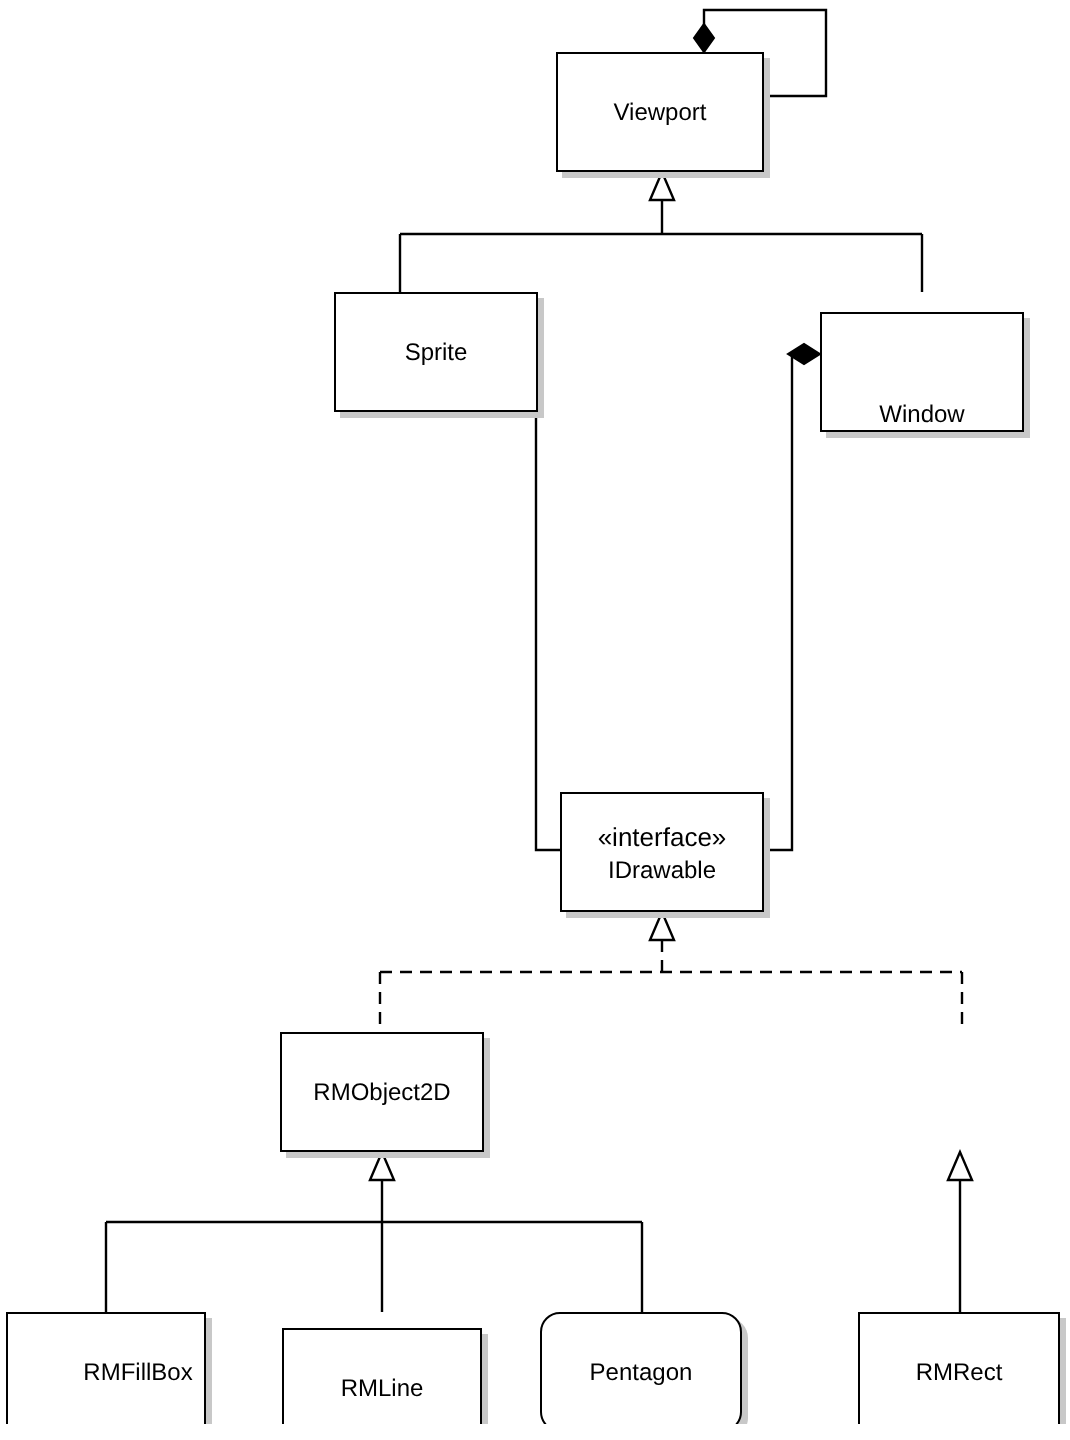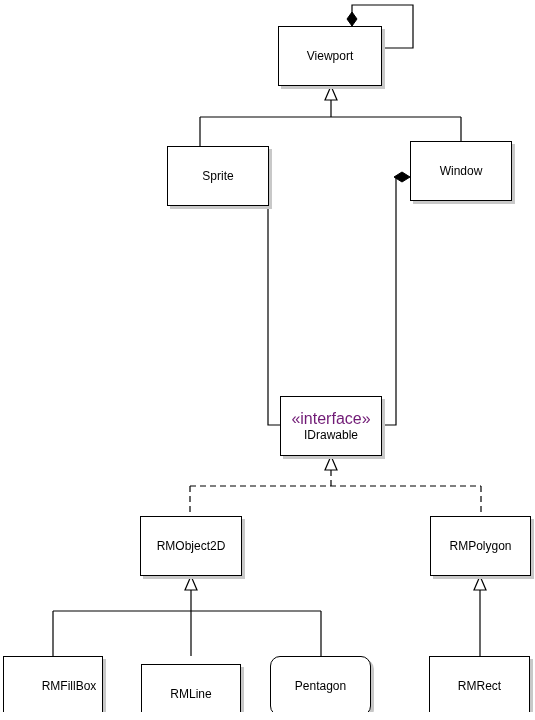--- a/index.html
+++ b/index.html
@@ -38,22 +38,22 @@
   }
   .node .label {
     font-size: 12px;
     color: #000000;
     line-height: 16px;
     text-align: center;
     white-space: nowrap;
     font-weight: normal;
   }
   .node .stereotype {
-    font-size: 16px;
-    color: #701a75;
+    font-size: 13px;
+    color: #000000;
     line-height: 17px;
     white-space: nowrap;
   }
 </style>
 </head>
 <body>
 
 <div id="canvas">
 
   <svg id="edges" viewBox="0 0 535 720" width="535" height="720" xmlns="http://www.w3.org/2000/svg">
@@ -95,36 +95,33 @@
   </svg>
 
   <div class="node" style="left:278px; top:26px; width:104px; height:60px;">
     <div class="label">Viewport</div>
   </div>
 
   <div class="node" style="left:150px; top:146px; width:102px; height:60px;margin-left:17px;">
     <div class="label">Sprite</div>
   </div>
 
-  <div class="node" style="left:410px; top:141px; width:102px; height:60px;">
+  <div class="node" style="left:410px; top:156px; width:102px; height:60px;justify-content:flex-end;">
     <div class="label">Window</div>
   </div>
 
   <div class="node" style="left:280px; top:396px; width:102px; height:60px;">
     <div class="stereotype">«interface»</div>
     <div class="label">IDrawable</div>
   </div>
 
   <div class="node" style="left:140px; top:516px; width:102px; height:60px;">
     <div class="label">RMObject2D</div>
   </div>
 
-  <div class="node" style="left:430px; top:516px; width:101px; height:60px;">
-    <div class="label">RMPolygon</div>
-  </div>
 
   <div class="node" style="left:3px; top:656px; width:100px; height:60px;padding-left:32px;">
     <div class="label">RMFillBox</div>
   </div>
 
   <div class="node" style="left:141px; top:618px; width:100px; height:60px;margin-top:46px;">
     <div class="label">RMLine</div>
   </div>
 
   <div class="node" style="left:270px; top:656px; width:101px; height:60px;border-radius:10px;">

